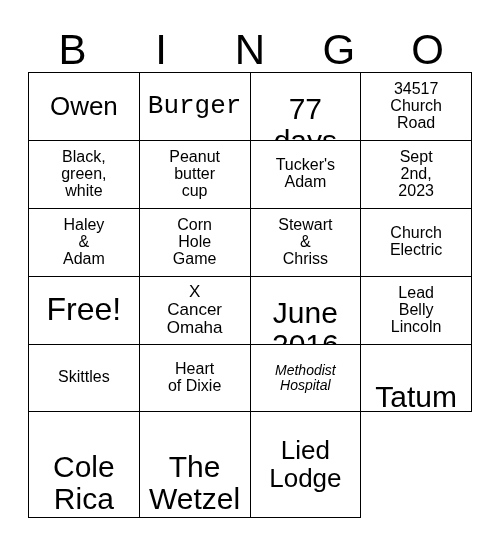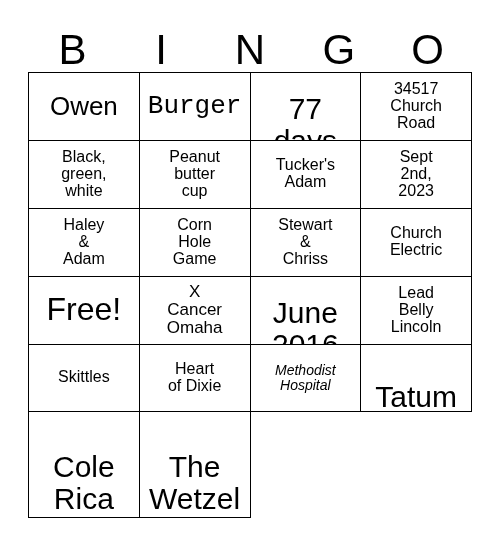--- a/index.html
+++ b/index.html
@@ -191,15 +191,19 @@
         <span class="cell-text">Tatum</span>
       </div>
     <div class="cell fs-xxl">
         <span class="cell-text">Cole
 Rica</span>
       </div>
     <div class="cell fs-xxl">
         <span class="cell-text">The
 Wetzel</span>
       </div>
+    <div class="cell fs-xl">
+        <span class="cell-text">Lied
+Lodge</span>
+      </div>
   </div>
 
 </div>
 
 </body></html>

